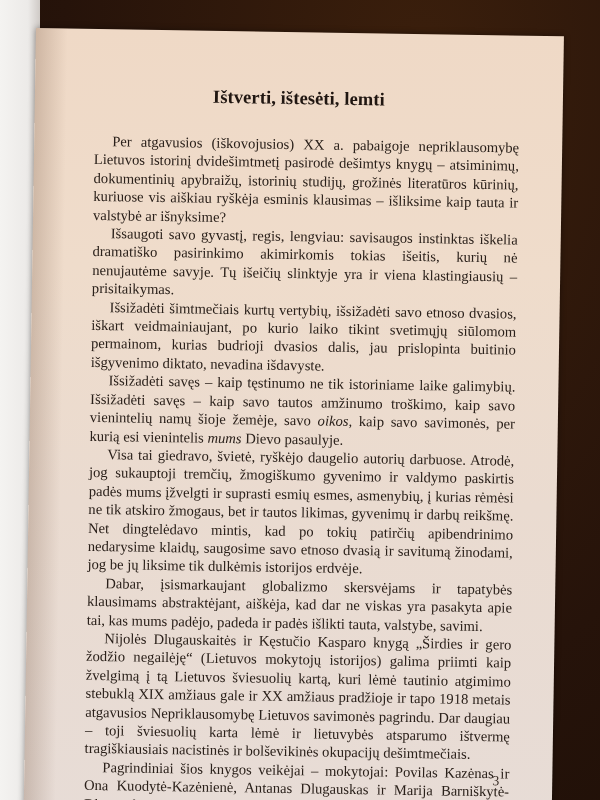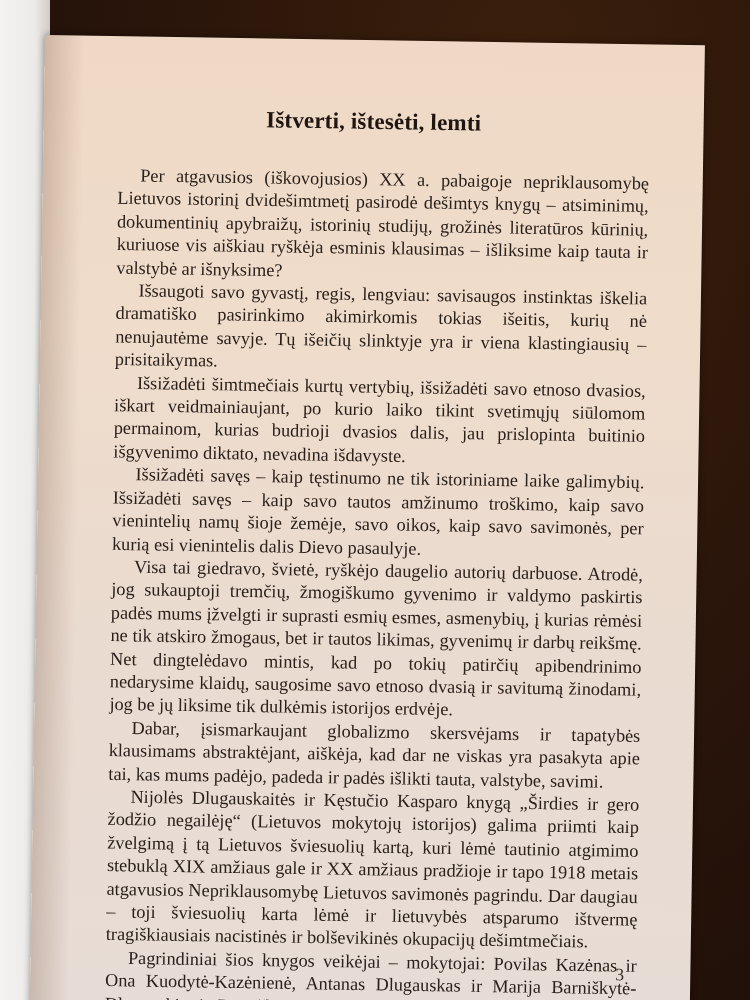--- a/index.html
+++ b/index.html
@@ -58,20 +58,21 @@
       color: #2a201a;
       font-size: 14.6px;
       line-height: 18.4px;
       text-align: justify;
     }
     .body-text p {
       margin: 0;
       text-indent: 18px;
     }
     .body-text p .it {
+      font-style: italic;
     }
     .page-number {
       position: absolute;
       left: 468px;
       top: 738px;
       font-size: 14px;
       color: #3a2e27;
     }
   </style>
 </head>
@@ -80,21 +81,21 @@
 <div class="background"></div>
 <div class="left-white"></div>
 
 <div class="page">
   <div class="page-title">Ištverti, ištesėti, lemti</div>
 
   <div class="body-text" id="body-text">
     <p><span>Per atgavusios (iškovojusios) XX a. pabaigoje nepriklausomybę Lietuvos istorinį dvidešimtmetį pasirodė dešimtys knygų – atsiminimų, dokumentinių apybraižų, istorinių studijų, grožinės literatūros kūrinių, kuriuose vis aiškiau ryškėja esminis klausimas – išliksime kaip tauta ir valstybė ar išnyksime?</span></p>
     <p><span>Išsaugoti savo gyvastį, regis, lengviau: savisaugos instinktas iškelia dramatiško pasirinkimo akimirkomis tokias išeitis, kurių nė nenujautėme savyje. Tų išeičių slinktyje yra ir viena klastingiausių – prisitaikymas.</span></p>
     <p><span>Išsižadėti šimtmečiais kurtų vertybių, išsižadėti savo etnoso dvasios, iškart veidmainiaujant, po kurio laiko tikint svetimųjų siūlomom permainom, kurias budrioji dvasios dalis, jau prislopinta buitinio išgyvenimo diktato, nevadina išdavyste.</span></p>
-    <p><span>Išsižadėti savęs – kaip tęstinumo ne tik istoriniame laike galimybių. Išsižadėti savęs – kaip savo tautos amžinumo troškimo, kaip savo vienintelių namų šioje žemėje, savo </span><span class="it">oikos,</span><span> kaip savo savimonės, per kurią esi vienintelis </span><span class="it">dalis</span><span> Dievo pasaulyje.</span></p>
+    <p><span>Išsižadėti savęs – kaip tęstinumo ne tik istoriniame laike galimybių. Išsižadėti savęs – kaip savo tautos amžinumo troškimo, kaip savo vienintelių namų šioje žemėje, savo </span><span class="it">oikos,</span><span> kaip savo savimonės, per kurią esi vienintelis </span><span class="it">mums</span><span> Dievo pasaulyje.</span></p>
     <p><span>Visa tai giedravo, švietė, ryškėjo daugelio autorių darbuose. Atrodė, jog sukauptoji tremčių, žmogiškumo gyvenimo ir valdymo paskirtis padės mums įžvelgti ir suprasti esmių esmes, asmenybių, į kurias rėmėsi ne tik atskiro žmogaus, bet ir tautos likimas, gyvenimų ir darbų reikšmę. Net dingtelėdavo mintis, kad po tokių patirčių apibendrinimo nedarysime klaidų, saugosime savo etnoso dvasią ir savitumą žinodami, jog be jų liksime tik dulkėmis istorijos erdvėje.</span></p>
     <p><span>Dabar, įsismarkaujant globalizmo skersvėjams ir tapatybės klausimams abstraktėjant, aiškėja, kad dar ne viskas yra pasakyta apie tai, kas mums padėjo, padeda ir padės išlikti tauta, valstybe, savimi.</span></p>
     <p><span>Nijolės Dlugauskaitės ir Kęstučio Kasparo knygą „Širdies ir gero žodžio negailėję“ (Lietuvos mokytojų istorijos) galima priimti kaip žvelgimą į tą Lietuvos šviesuolių kartą, kuri lėmė tautinio atgimimo stebuklą XIX amžiaus gale ir XX amžiaus pradžioje ir tapo 1918 metais atgavusios Nepriklausomybę Lietuvos savimonės pagrindu. Dar daugiau – toji šviesuolių karta lėmė ir lietuvybės atsparumo ištvermę tragiškiausiais nacistinės ir bolševikinės okupacijų dešimtmečiais.</span></p>
     <p><span>Pagrindiniai šios knygos veikėjai – mokytojai: Povilas Kazėnas ir Ona Kuodytė-Kazėnienė, Antanas Dlugauskas ir Marija Barniškytė-Dlugauskienė, Barniškių šeima. Greta jų dešimtys, o jei pažvelgsime plačiau ir giliau tikėdami, kad kiekvienos talentingos, šviesios, dosnios asmenybės dvasios ir intelekto spinduliuotė siekia ne vieną kartą – tūkstančiai kitų, be kurių etnoso dvasios ir savimonės gelmės nesusiklosto tos tautinio savitumo ištvermės branduolys, neleidžiantis mums išsigimti, išsaugantis esminį tapatumą su mūsų bendra praeitimi, dabartimi ir rytdiena.</span></p>
   </div>
 
   <div class="page-number">3</div>
 </div>
 
 </body></html>

